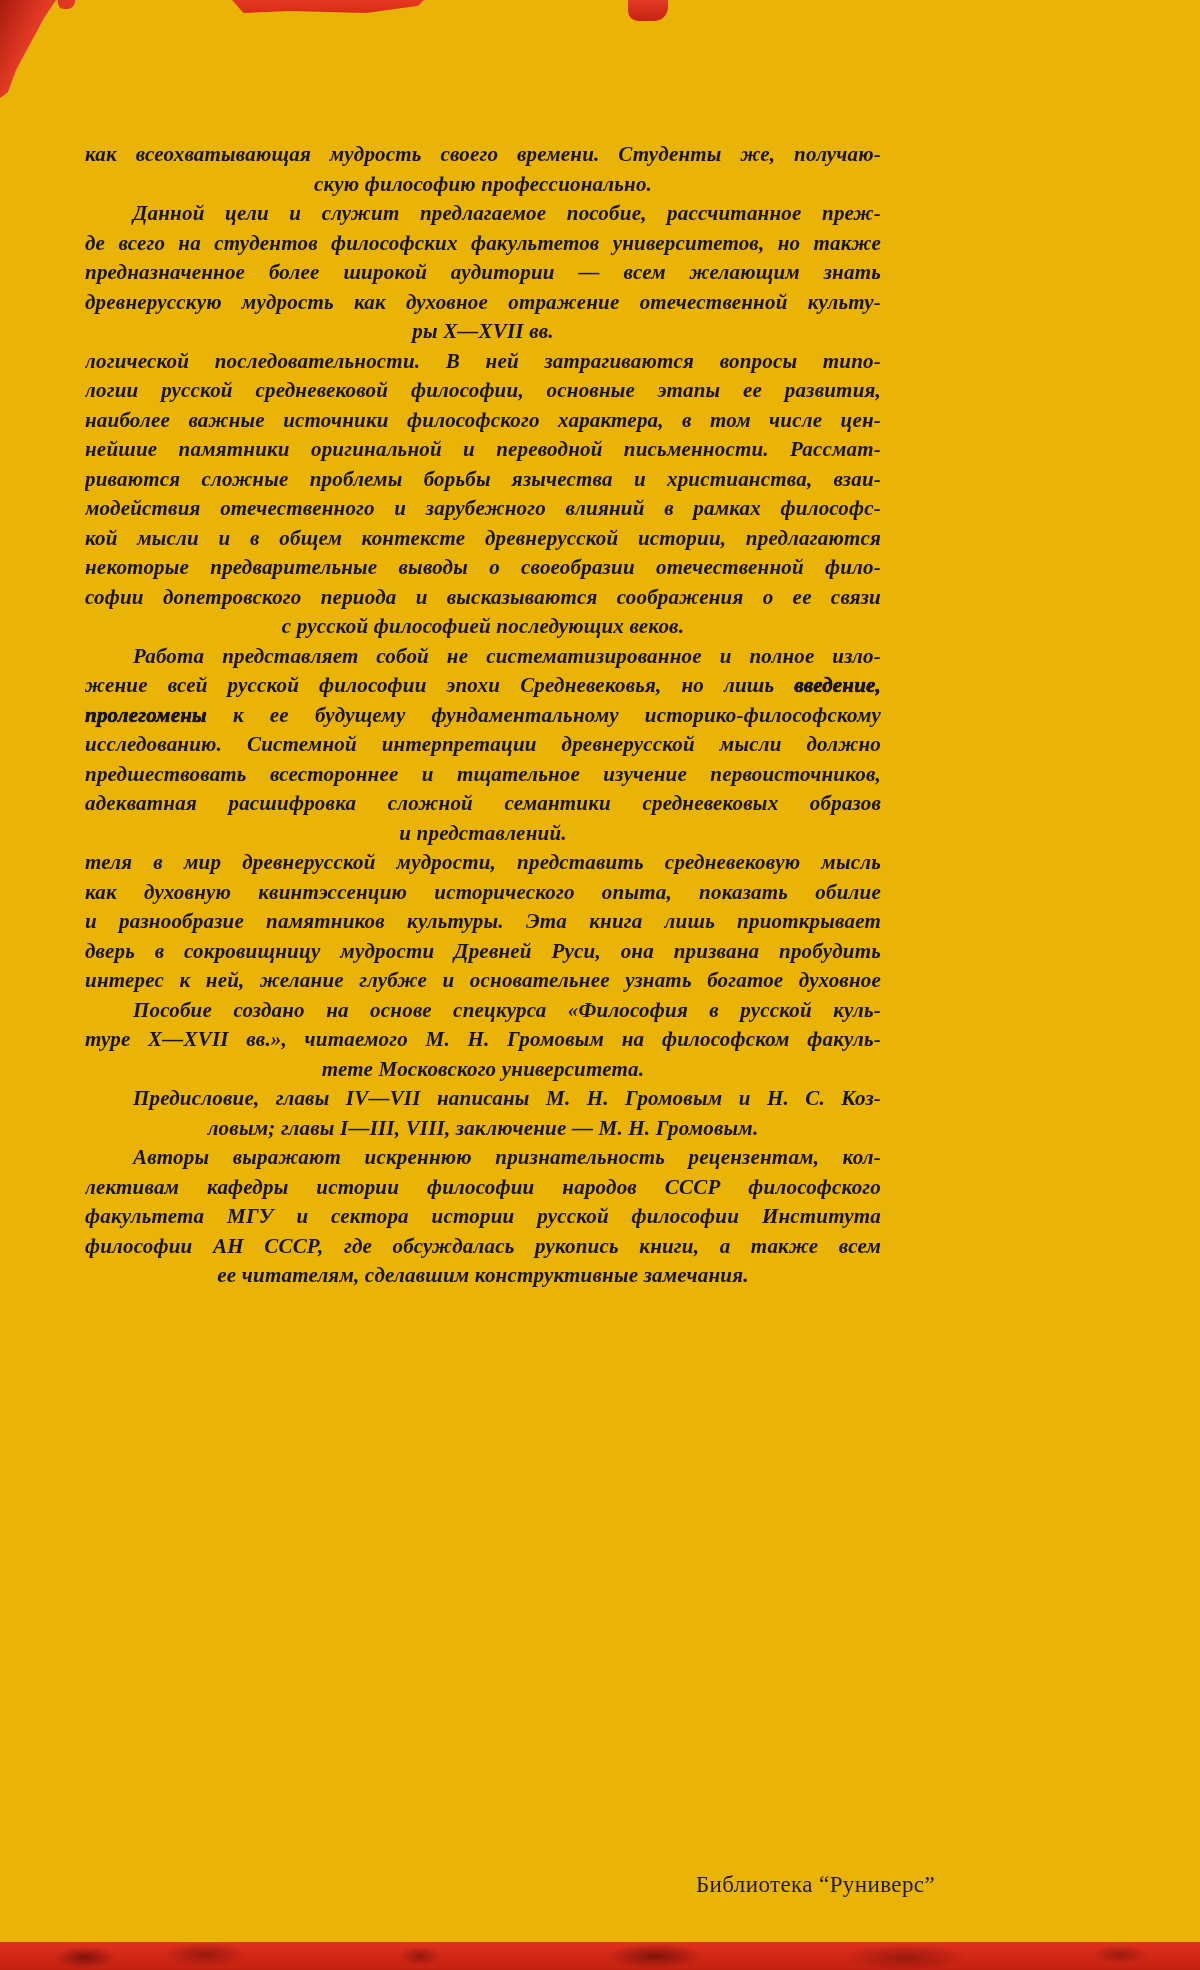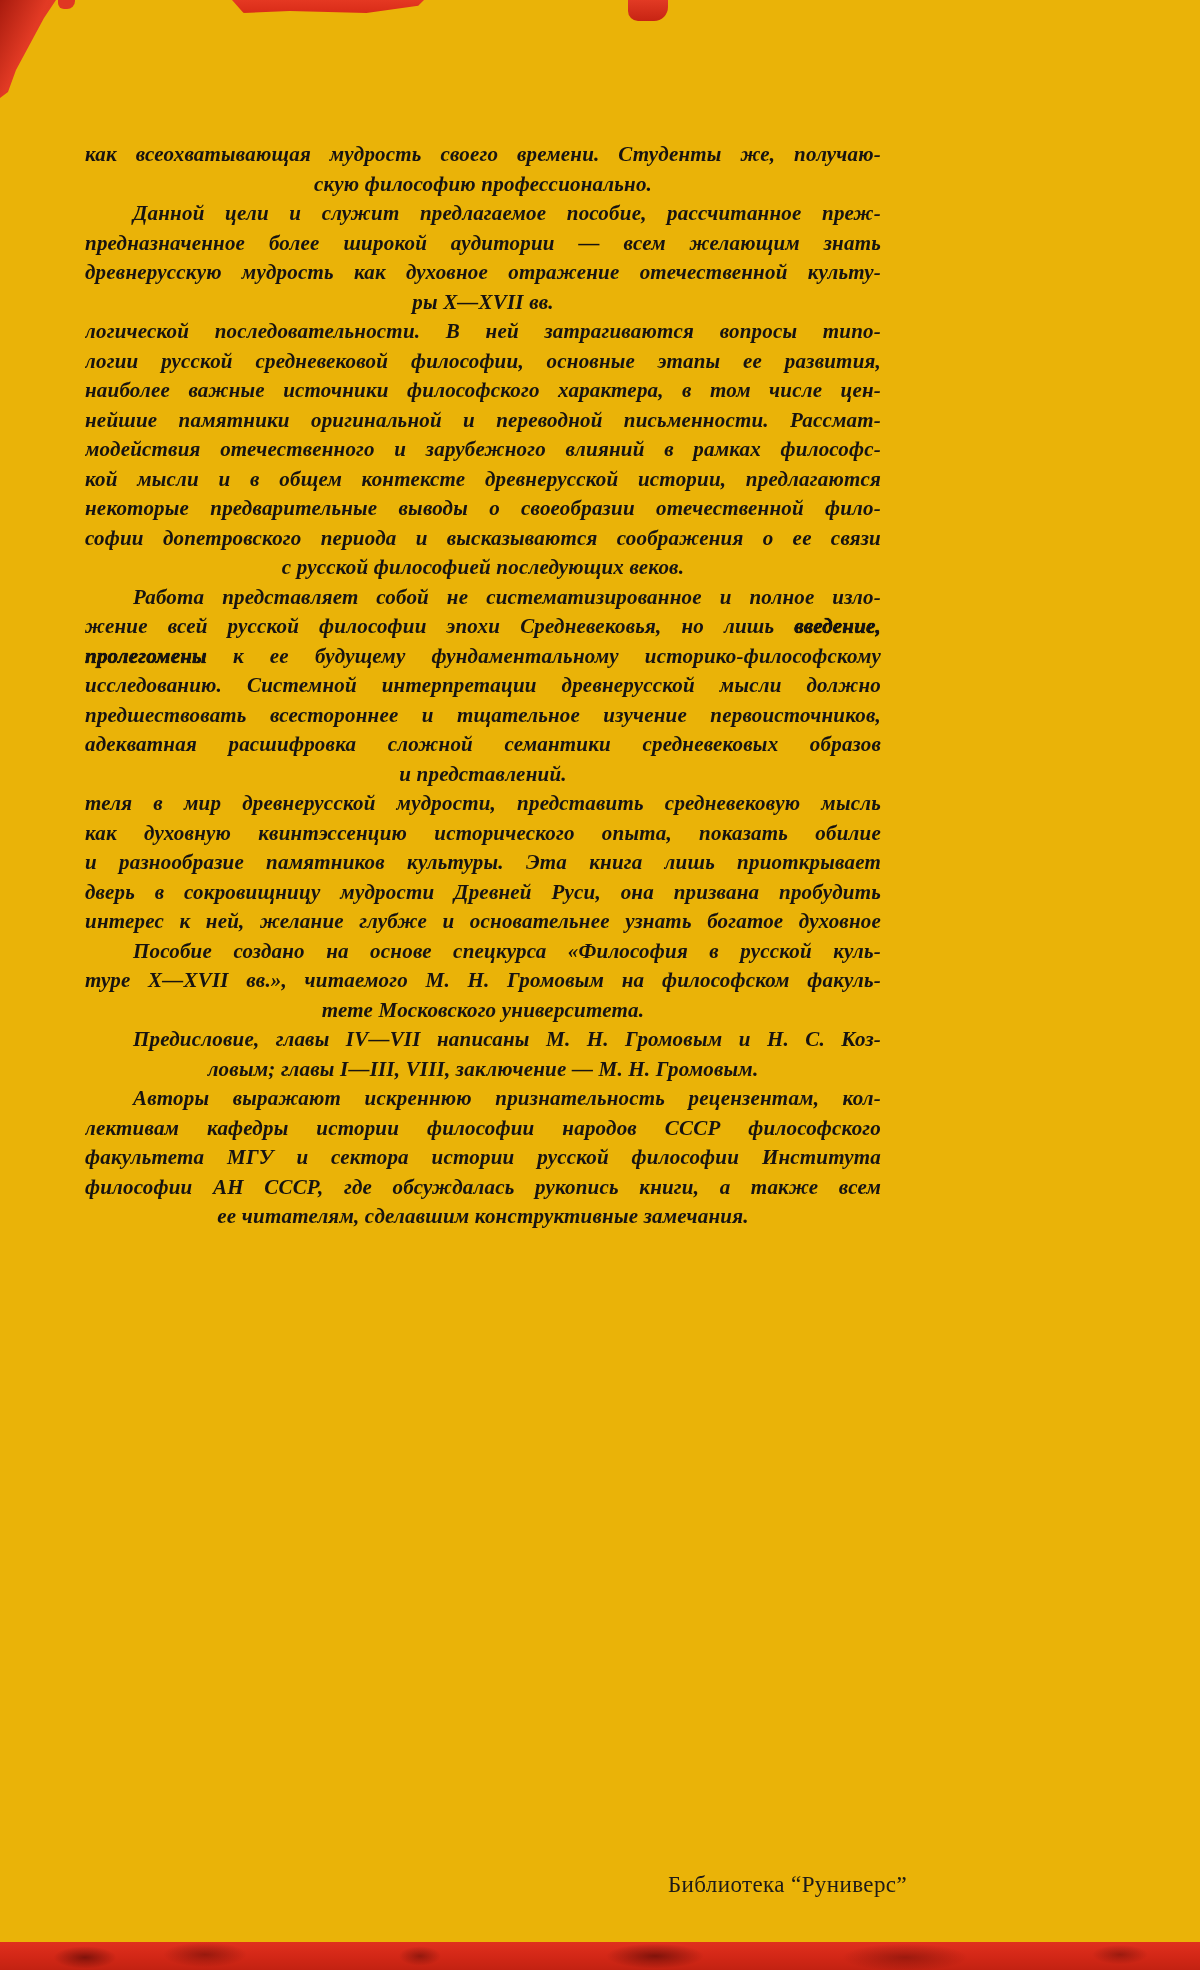--- a/index.html
+++ b/index.html
@@ -39,21 +39,21 @@
   }
   .line.last { text-align: center; }
   .line.last::after { content: none; }
   .line.indent { text-indent: 48px; }
   .emph { font-weight: 700; text-shadow: 0 0 0.7px #000, 0 0 0.7px #000; }
 
   
   .footer {
     position: absolute;
     top: 1872px;
-    right: 335px;
+    right: 307px;
     font-style: normal;
     font-weight: 400;
     font-size: 23px;
     letter-spacing: 0.4px;
     color: #1d1a18;
   }
 
   
   .artifact { position: absolute; pointer-events: none; }
   .corner-blob {
@@ -101,27 +101,29 @@
 
   <div class="artifact corner-blob"></div>
   <div class="artifact streak-c"></div>
   <div class="artifact streak-a"></div>
   <div class="artifact streak-b"></div>
 
   <div class="text-block" id="text-block">
       <div class="line">как всеохватывающая мудрость своего времени. Студенты же, получаю-</div>
       <div class="line last">скую философию профессионально.</div>
       <div class="line indent">Данной цели и служит предлагаемое пособие, рассчитанное преж-</div>
+      <div class="line">де всего на студентов философских факультетов университетов, но также</div>
       <div class="line">предназначенное более широкой аудитории — всем желающим знать</div>
       <div class="line">древнерусскую мудрость как духовное отражение отечественной культу-</div>
       <div class="line last">ры X—XVII вв.</div>
       <div class="line">логической последовательности. В ней затрагиваются вопросы типо-</div>
       <div class="line">логии русской средневековой философии, основные этапы ее развития,</div>
       <div class="line">наиболее важные источники философского характера, в том числе цен-</div>
       <div class="line">нейшие памятники оригинальной и переводной письменности. Рассмат-</div>
+      <div class="line">риваются сложные проблемы борьбы язычества и христианства, взаи-</div>
       <div class="line">модействия отечественного и зарубежного влияний в рамках философс-</div>
       <div class="line">кой мысли и в общем контексте древнерусской истории, предлагаются</div>
       <div class="line">некоторые предварительные выводы о своеобразии отечественной фило-</div>
       <div class="line">софии допетровского периода и высказываются соображения о ее связи</div>
       <div class="line last">с русской философией последующих веков.</div>
       <div class="line indent">Работа представляет собой не систематизированное и полное изло-</div>
       <div class="line">жение всей русской философии эпохи Средневековья, но лишь <b class="emph">введение,</b></div>
       <div class="line"><b class="emph">пролегомены</b> к ее будущему фундаментальному историко-философскому</div>
       <div class="line">исследованию. Системной интерпретации древнерусской мысли должно</div>
       <div class="line">предшествовать всестороннее и тщательное изучение первоисточников,</div>

